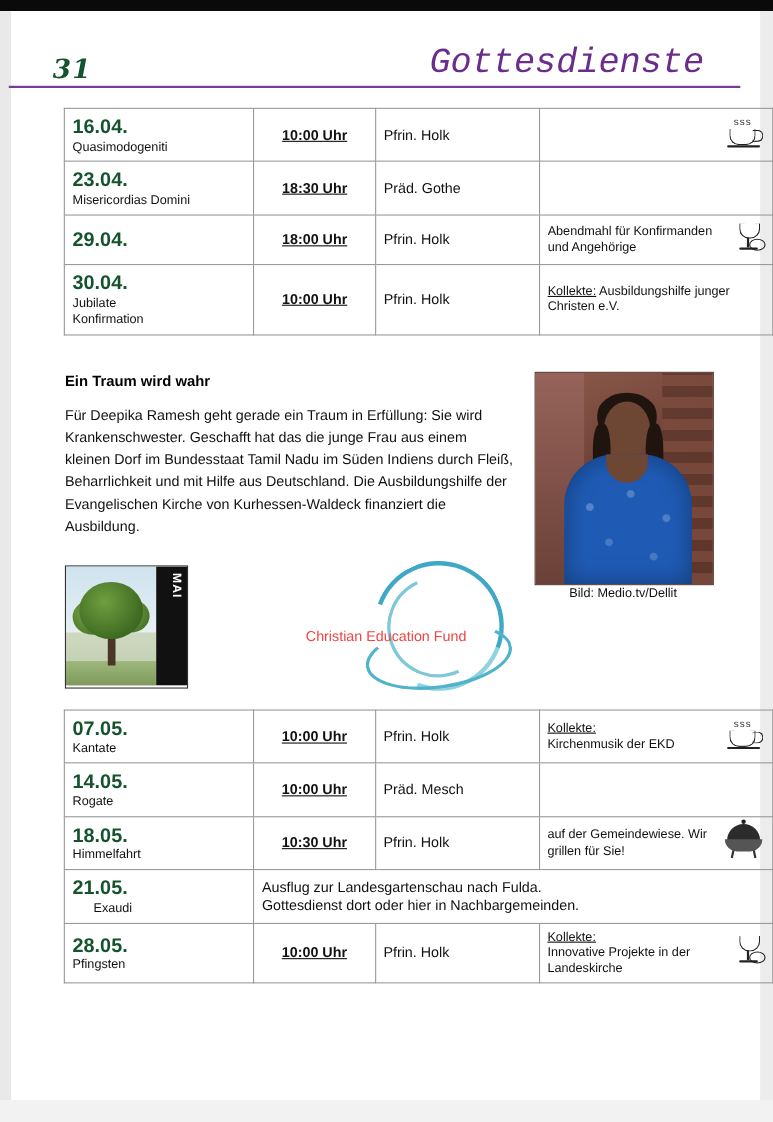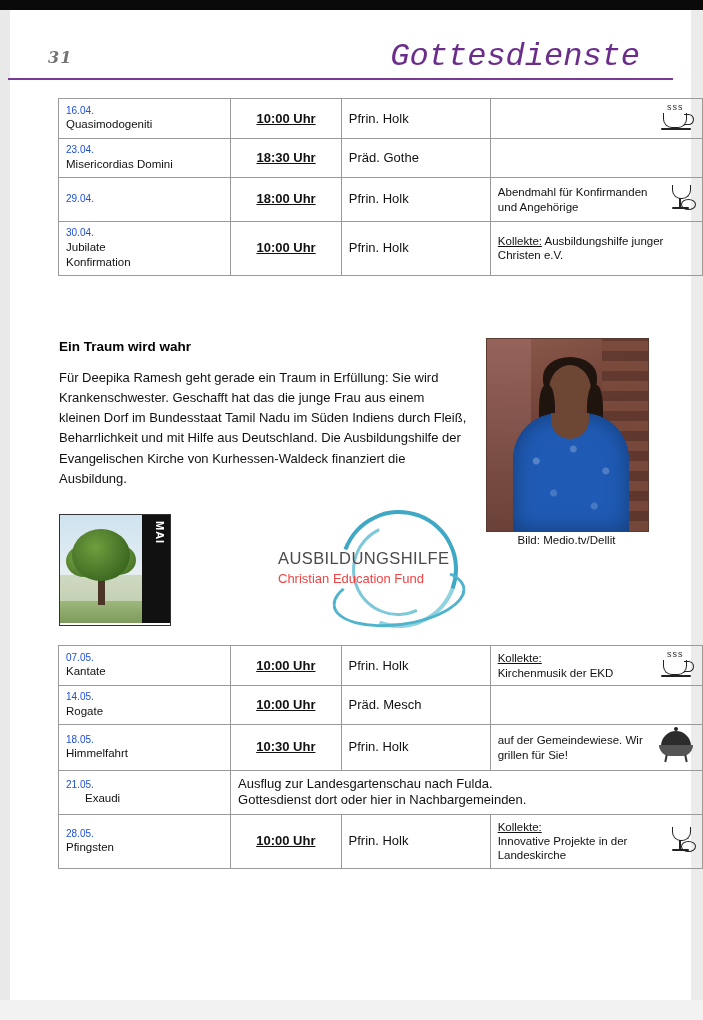--- a/index.html
+++ b/index.html
@@ -60,22 +60,22 @@
     width: 640px;
     height: 46px;
   }
   .page-number {
     position: absolute;
     left: 28px;
     top: 10px;
     font-family: "DejaVu Serif", serif;
     font-style: italic;
     font-weight: bold;
-    font-size: 16px;
-    color: #737373;
+    font-size: 24px;
+    color: #14532d;
     letter-spacing: 1px;
   }
   .header-title {
     position: absolute;
     right: 20px;
     top: 0px;
     font-family: Liberation Mono, monospace;
     font-style: italic;
     font-size: 32px;
     color: #6b2d8b;
@@ -102,23 +102,23 @@
     padding: 5px 7px;
     vertical-align: middle;
     line-height: 1.25;
   }
   .col-date { width: 158px; }
   .col-time { width: 96px; text-align: center; text-decoration: underline; }
   .col-who  { width: 135px; }
   .col-note { width: 198px; font-size: 11.5px; }
 
   .d-main {
-    font-weight: normal;
-    font-size: 10px;
-    color: #1d4ed8;
+    font-weight: bold;
+    font-size: 18px;
+    color: #14532d;
     display: block;
     line-height: 1.25;
   }
   .d-sub {
     font-size: 11.5px;
     color: #111;
     display: block;
     line-height: 1.3;
   }
   .time {
@@ -543,21 +543,20 @@
     </div>
     <div class="mai-band">
       <div class="mai-label">MAI</div>
     </div>
   </div>
 
   <div class="logo-wrap">
     <div class="logo-swirl"></div>
     <div class="logo-swirl2"></div>
     <div class="logo-swirl3"></div>
-    <div class="logo-title">AUSBILDUNGSHILFE</div>
     <div class="logo-sub">Christian Education Fund</div>
   </div>
 
   <table class="table" id="table-bottom">
     <tbody>
       <tr>
         <td class="col-date">
           <span class="d-main">07.05.</span>
           <span class="d-sub" style="white-space: pre-line;">Kantate</span>
         </td>

